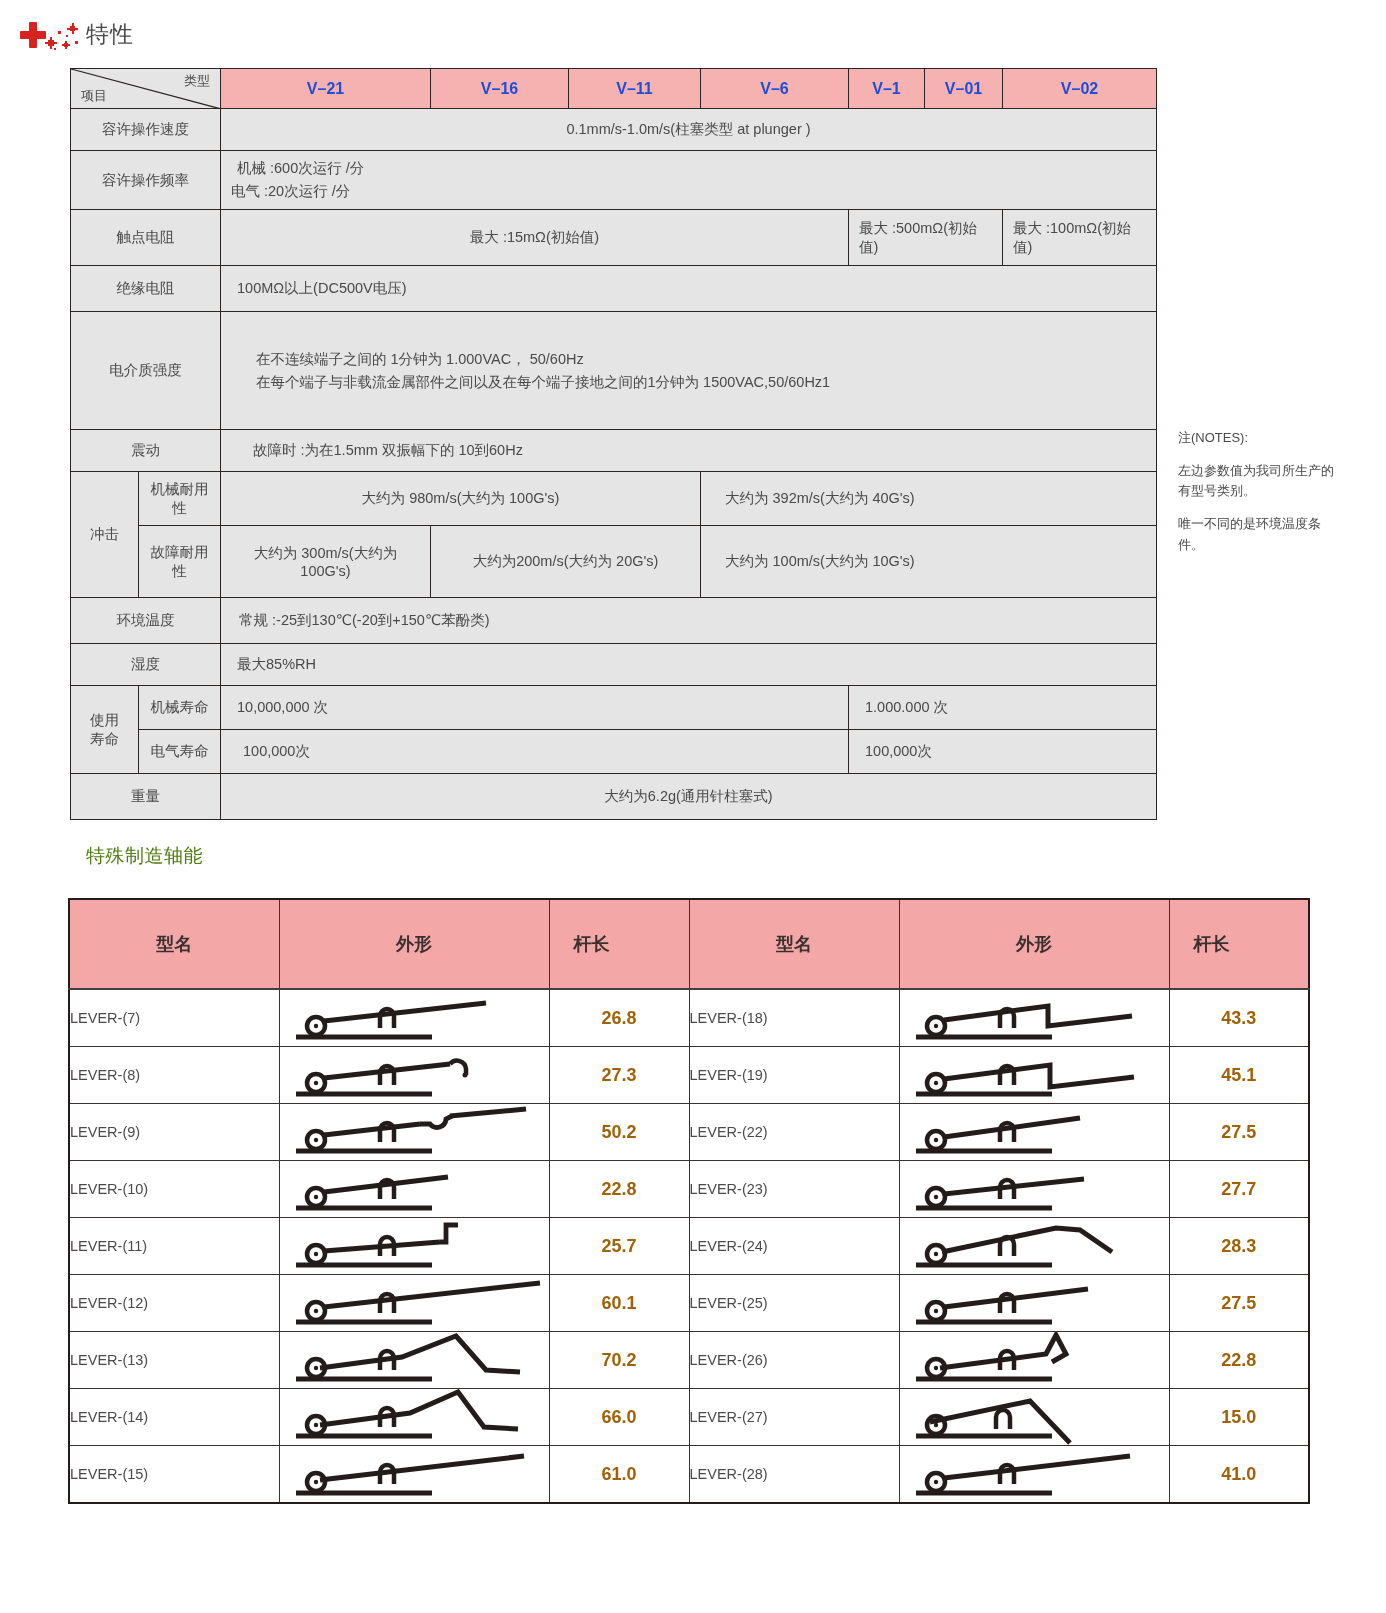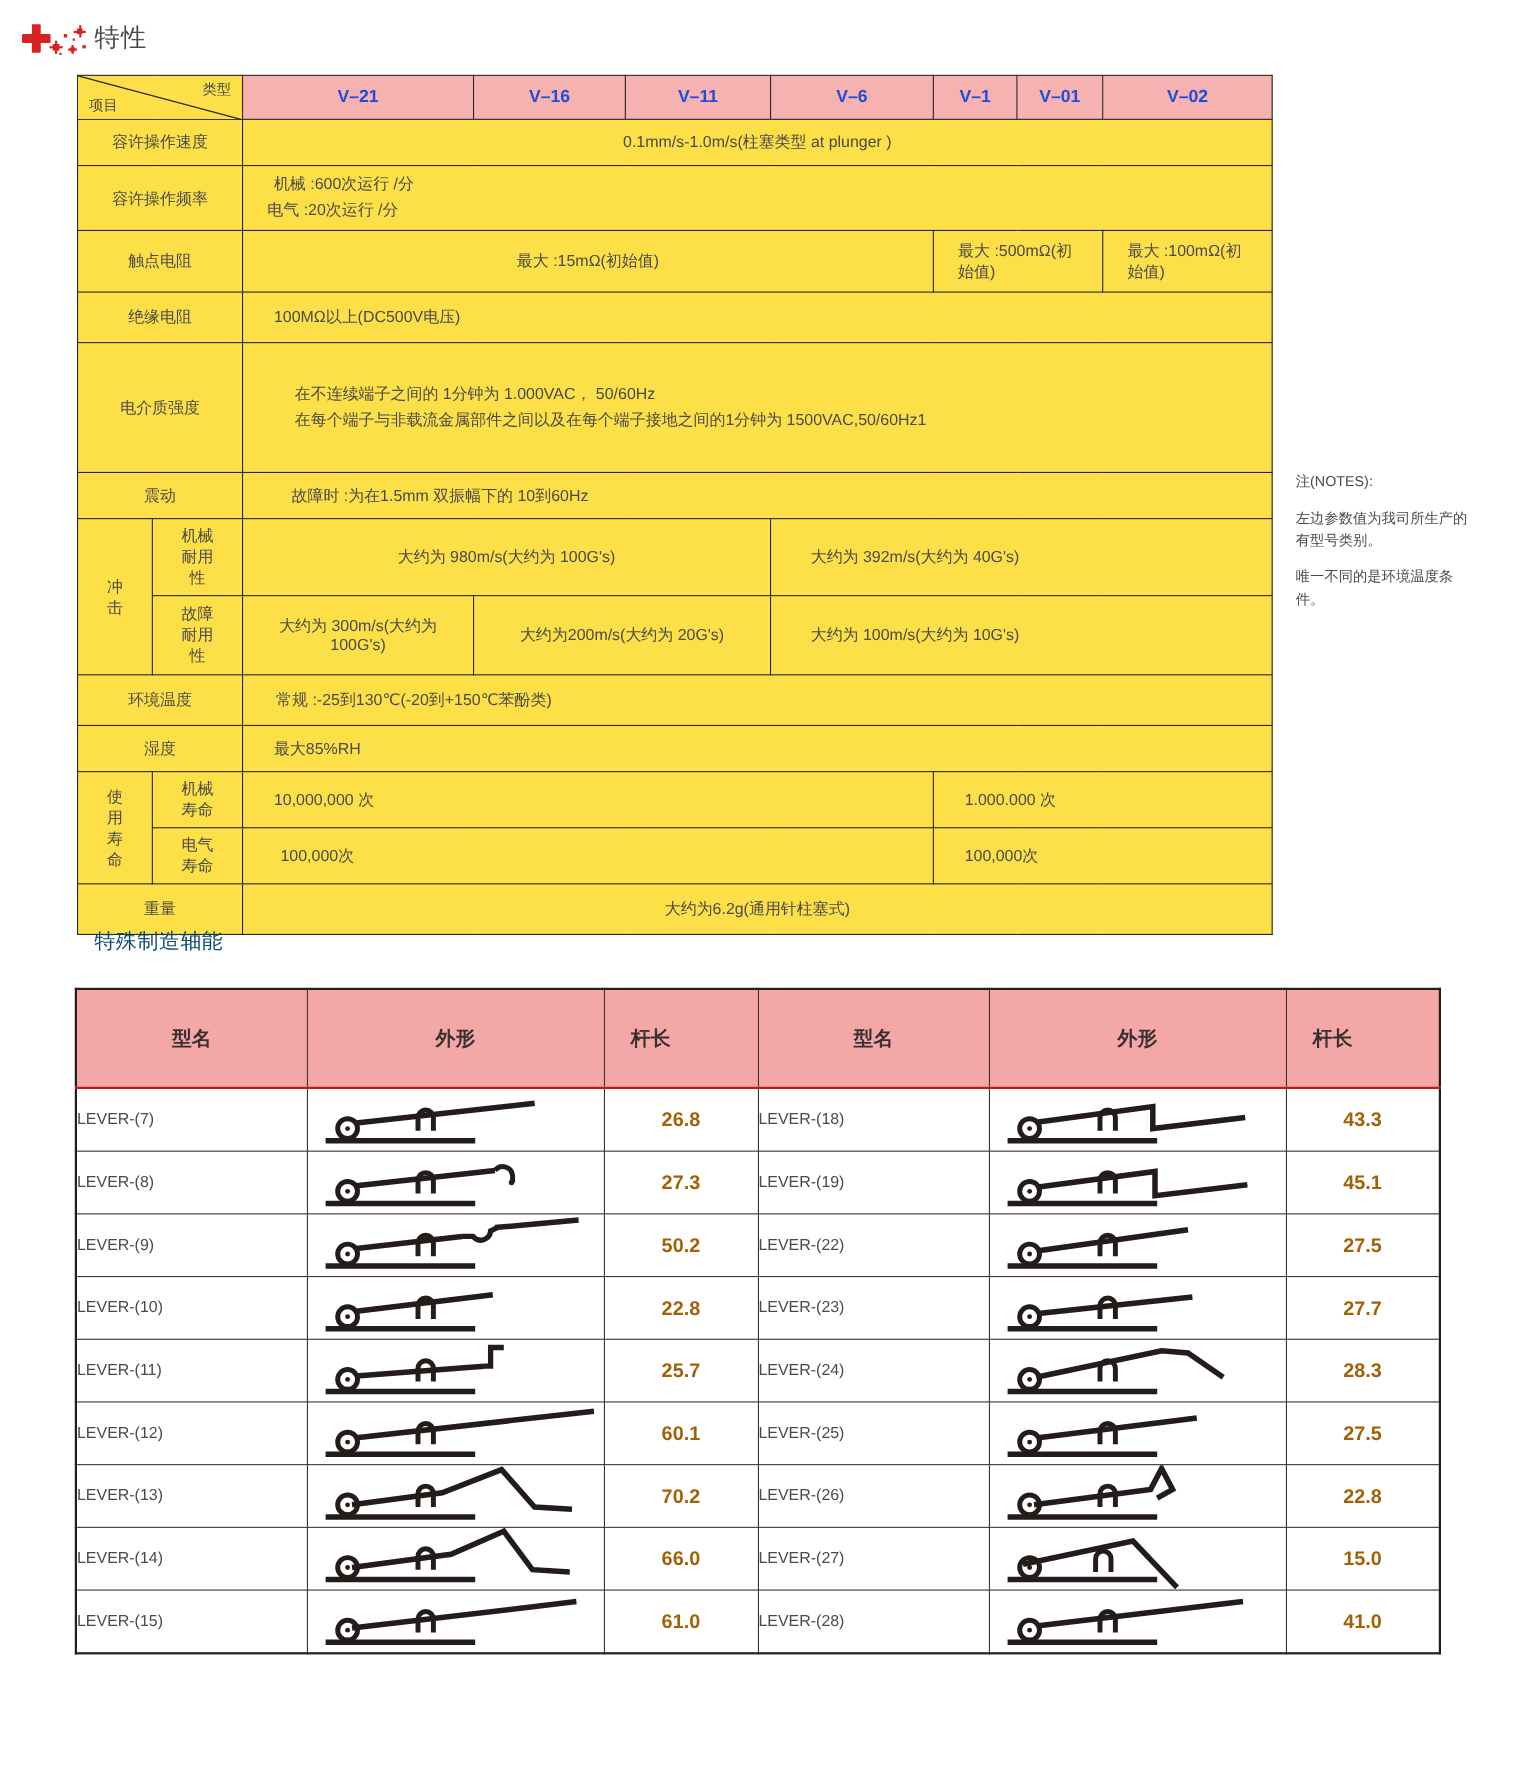--- a/index.html
+++ b/index.html
@@ -83,23 +83,23 @@
   }
   table.spec {
     border-collapse: collapse;
     width: 1086px;
     table-layout: fixed;
   }
   table.spec td {
     border: 1px solid #2a2422;
     font-size: 14.5px;
     color: #4a4a4a;
-    padding: 6px 22px;
+    padding: 6px 10px;
     vertical-align: middle;
-    background: #fde047;
+    background: #e5e5e5;
   }
   table.spec td.hdr {
     background: #f6b1b1;
     font-weight: bold;
     text-align: center;
     font-size: 16px;
     color: #1d4ed8;
     height: 40px;
     padding: 4px 2px;
   }
@@ -154,21 +154,21 @@
     line-height: 1.55;
   }
   .notes p { margin: 0 0 13px 0; }
 
   
   .sec2-title {
     position: absolute;
     left: 86px;
     top: 843px;
     font-size: 19px;
-    color: #0c4a6e;
+    color: #4d7c0f;
     letter-spacing: 0.5px;
   }
 
   
   .lever-wrap {
     position: absolute;
     left: 68px;
     top: 898px;
     width: 1240px;
   }
@@ -183,21 +183,21 @@
     padding: 0;
     background: #fff;
   }
   table.lever thead td {
     background: #f4a7a7;
     height: 90px;
     font-size: 18px;
     font-weight: bold;
     color: #39302f;
     text-align: center;
-    border-bottom: 2px solid #b91c1c;
+    border-bottom: 2px solid #404040;
   }
   table.lever thead td.hleft { text-align: left; padding-left: 24px; }
   table.lever tbody td { height: 57px; }
   td.lname {
     font-size: 14.5px;
     color: #4a4a4a;
     padding-left: 24px;
     text-align: left;
   }
   td.lval {

